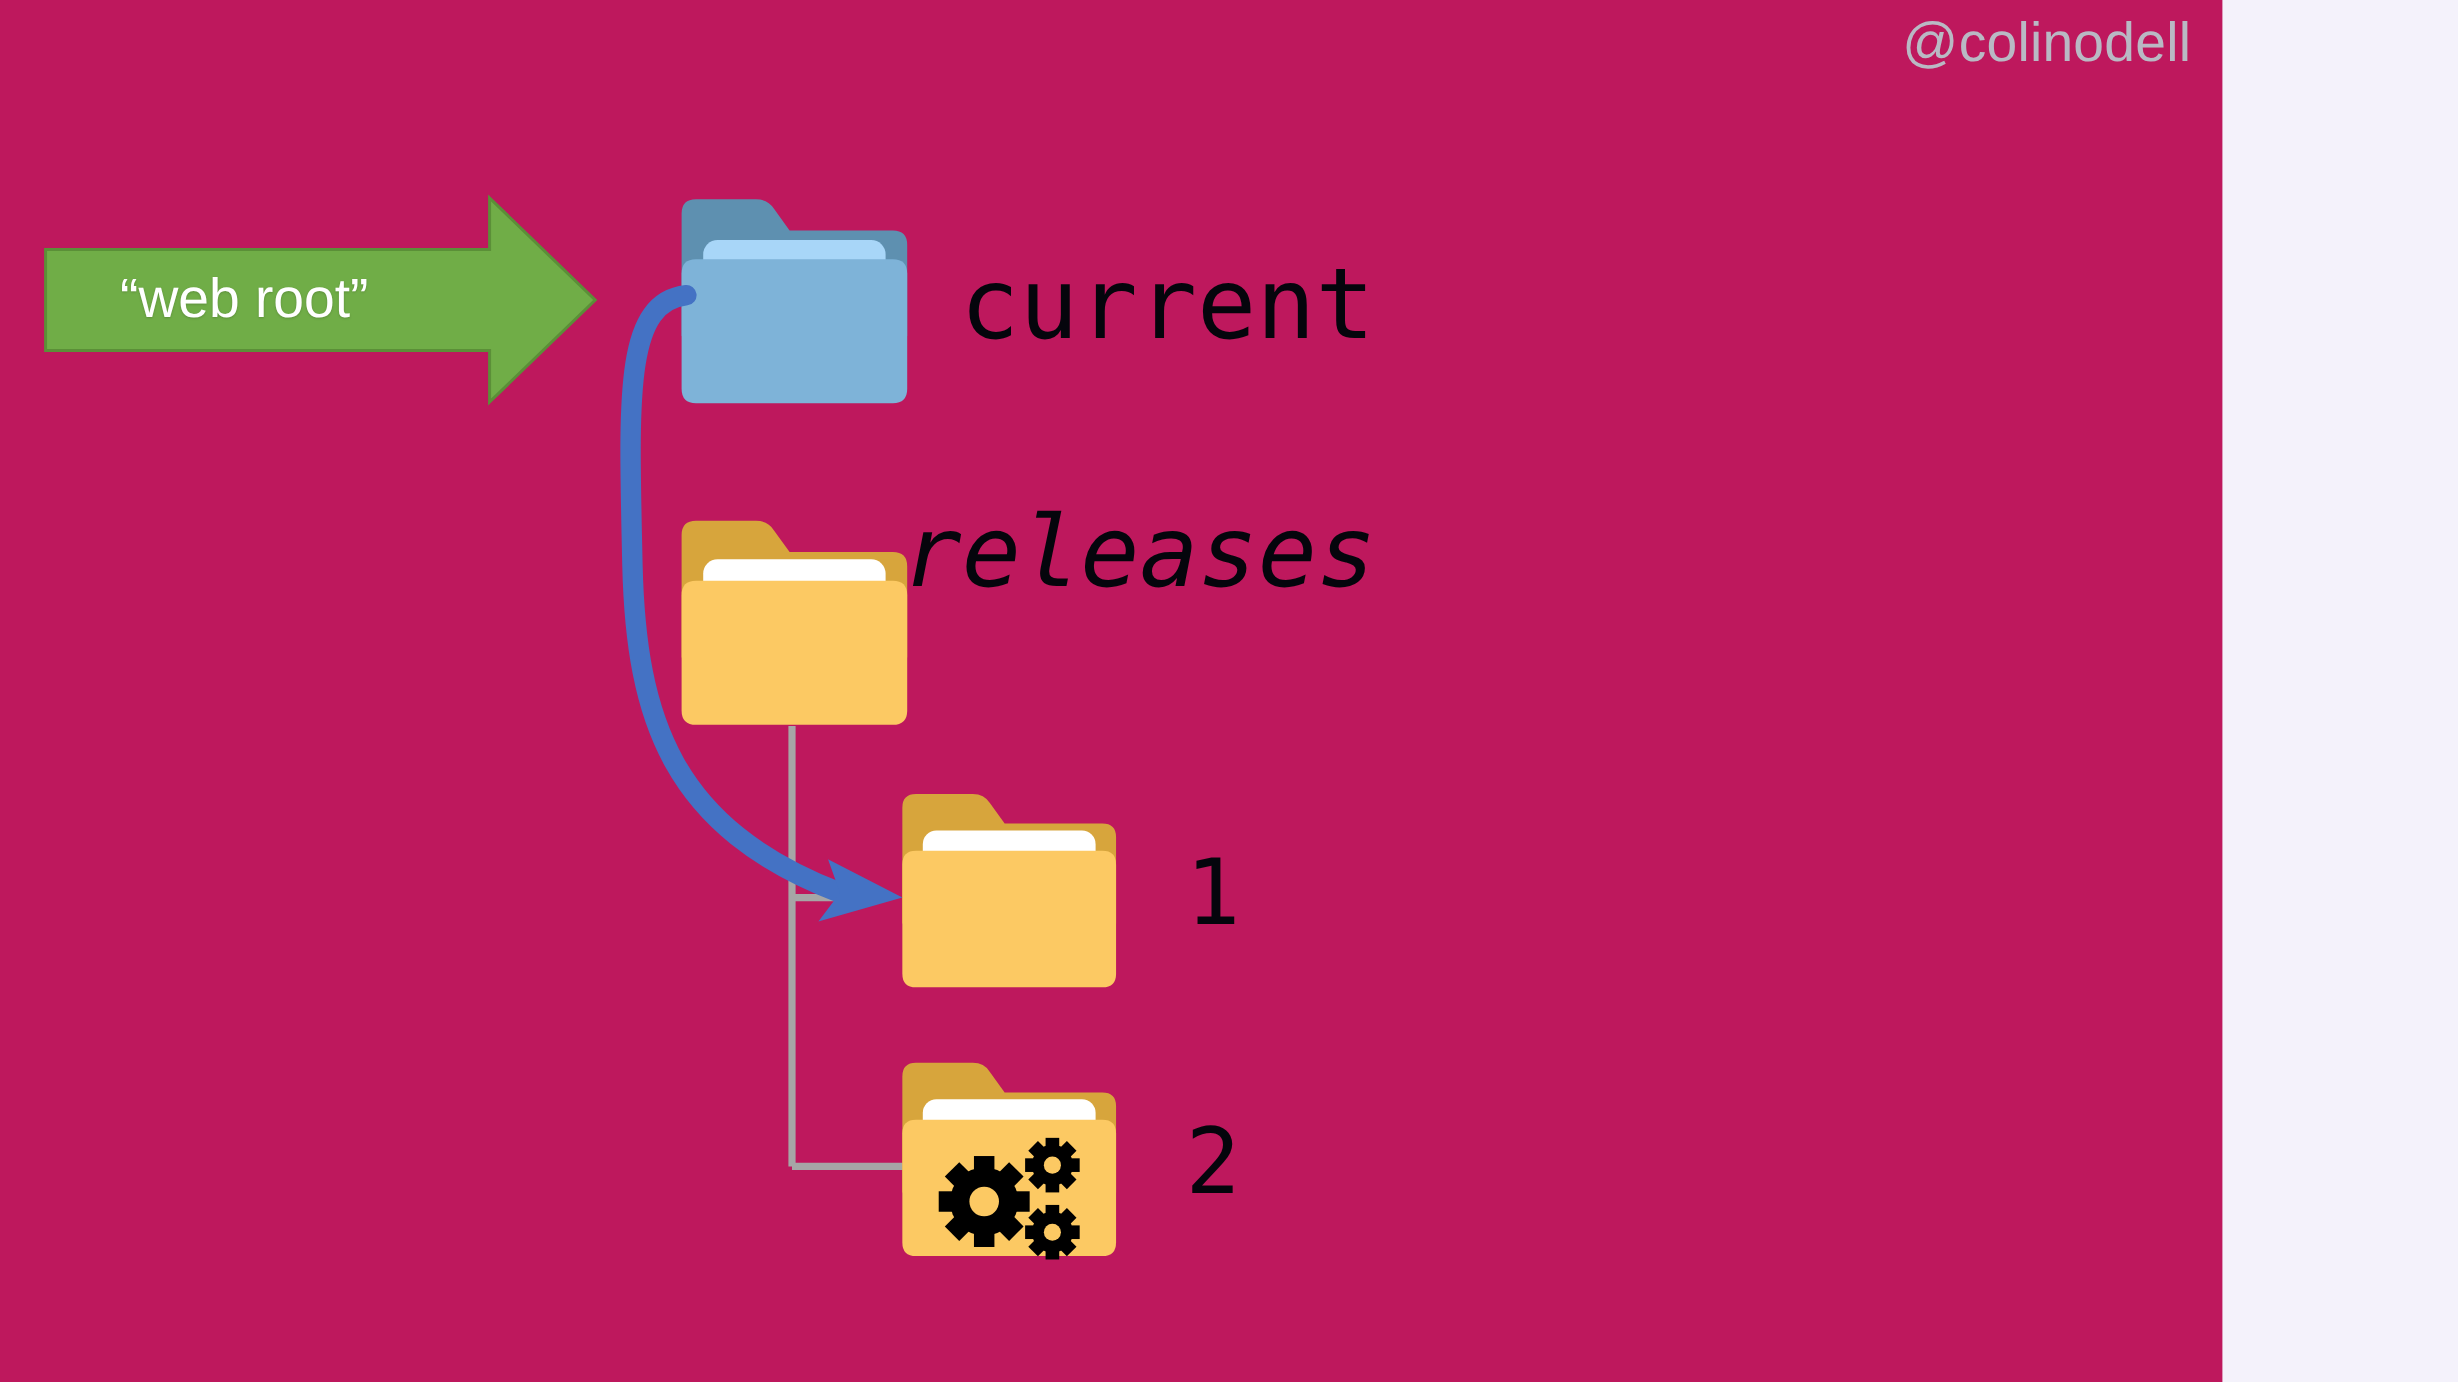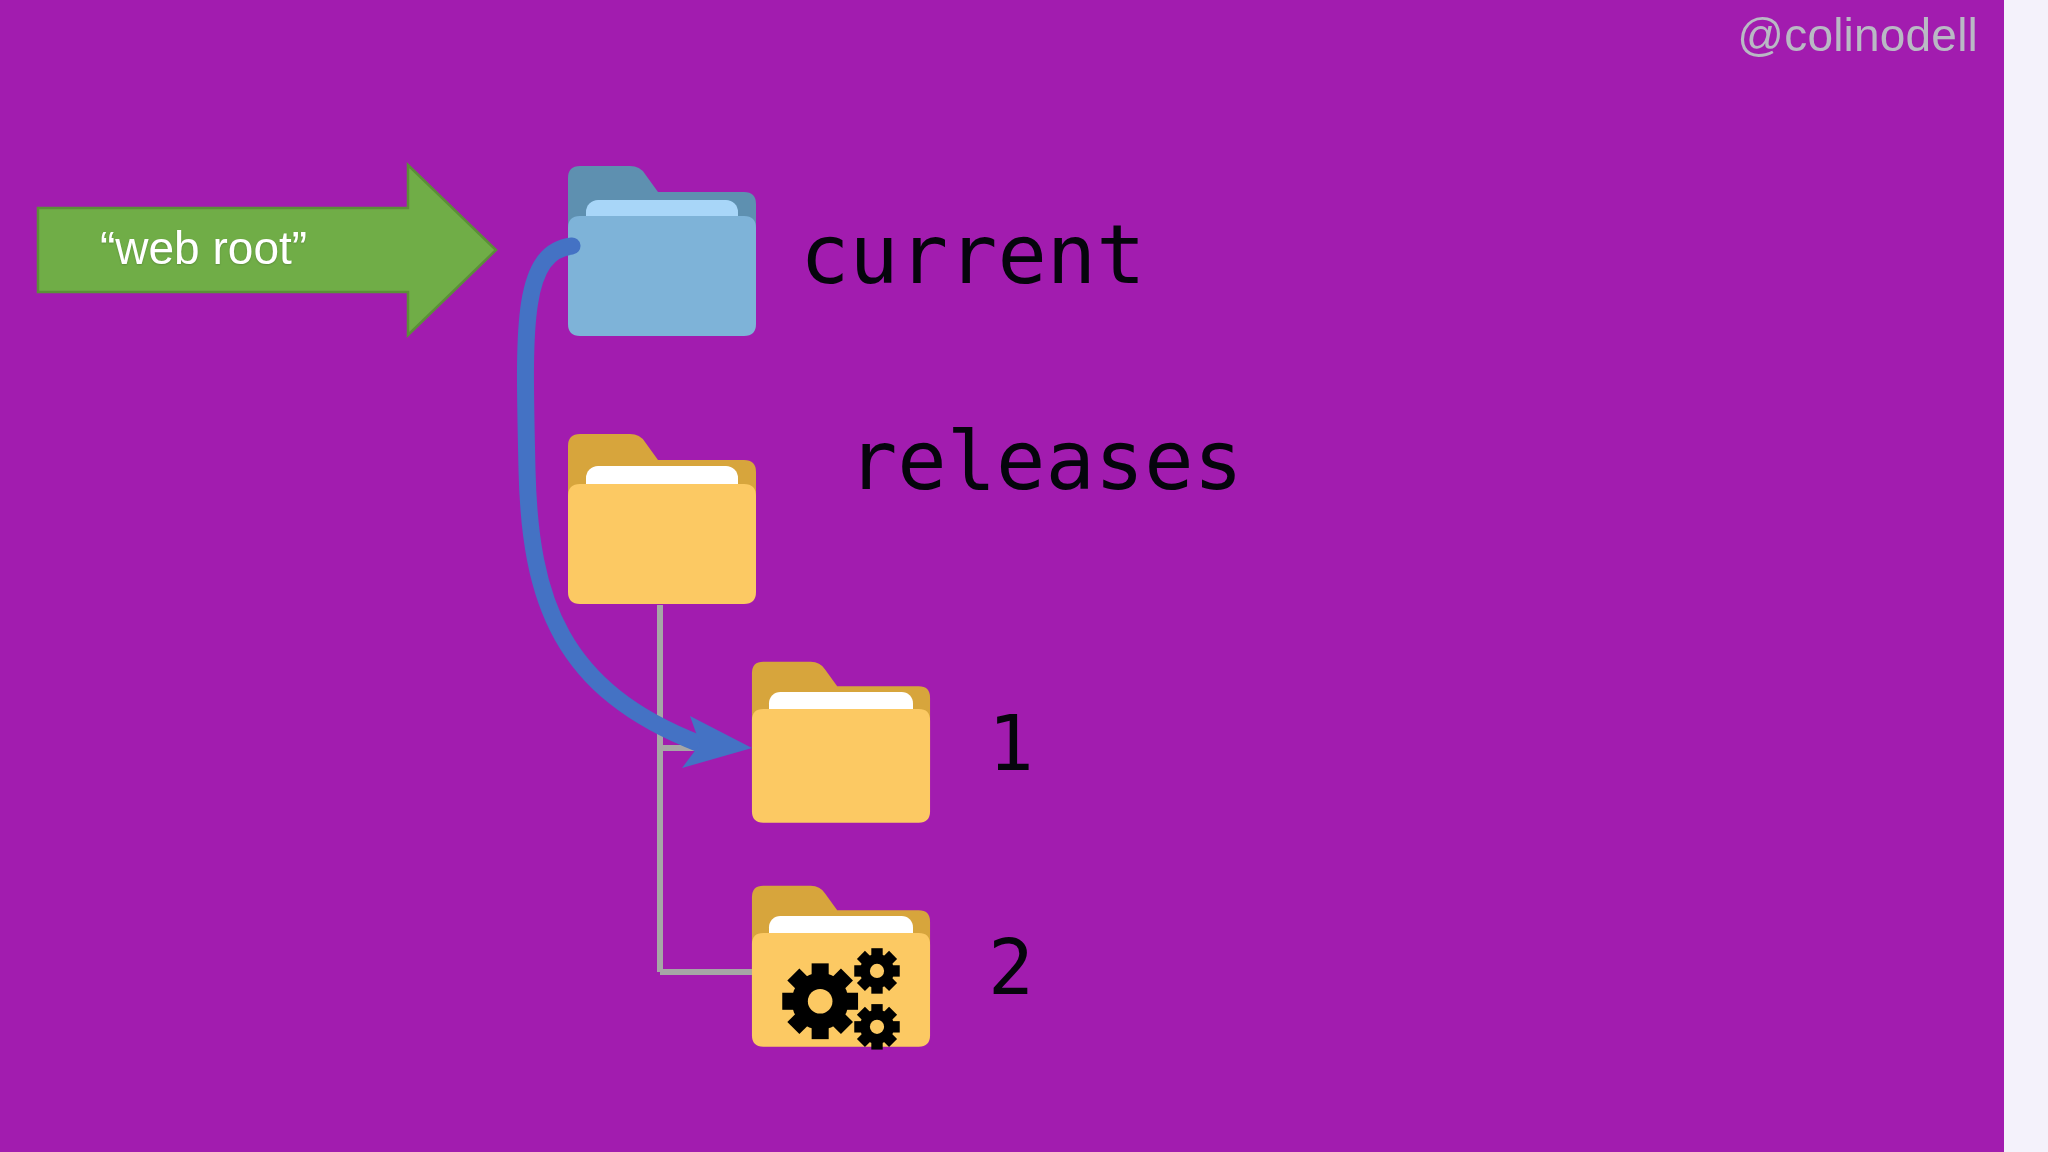--- a/index.html
+++ b/index.html
@@ -6,23 +6,23 @@
   html, body {
     margin: 0;
     padding: 0;
     background: #f4f2fb;
   }
   body {
     font-family: "DejaVu Sans", sans-serif;
   }
   #stage {
     position: relative;
-    width: 2004px;
+    width: 1852px;
     height: 1152px;
-    background: #a21caf;
+    background: #be185d;
     overflow: hidden;
   }
 
   
   .watermark {
     position: absolute;
     top: 8px;
     right: 26px;
     font-family: "Liberation Sans", sans-serif;
     font-size: 46px;
@@ -110,21 +110,21 @@
   </div>
   <div class="node-label" style="left:800px; top:214px;text-align:right;">current</div>
 
   <div class="folder" style="left:562px; top:428px;">
     <svg width="200" height="190" viewBox="0 0 200 190">
       <path d="M 6 18 Q 6 6 18 6 L 68 6 Q 78 6 83 14 L 96 32 L 182 32 Q 194 32 194 44 L 194 120 L 6 120 Z" fill="#d7a53c"></path>
       <rect x="24" y="38" width="152" height="62" rx="12" ry="12" fill="#ffffff"></rect>
       <path d="M 6 68 Q 6 56 18 56 L 182 56 Q 194 56 194 68 L 194 164 Q 194 176 182 176 L 18 176 Q 6 176 6 164 Z" fill="#fcc963"></path>
     </svg>
   </div>
-  <div class="node-label" style="left:848px; top:420px;">releases</div>
+  <div class="node-label" style="left:752px; top:420px;font-style:italic;">releases</div>
 
   <div class="folder" style="left:746px; top:656px;">
     <svg width="190" height="180" viewBox="0 0 200 190">
       <path d="M 6 18 Q 6 6 18 6 L 68 6 Q 78 6 83 14 L 96 32 L 182 32 Q 194 32 194 44 L 194 120 L 6 120 Z" fill="#d7a53c"></path>
       <rect x="24" y="38" width="152" height="62" rx="12" ry="12" fill="#ffffff"></rect>
       <path d="M 6 68 Q 6 56 18 56 L 182 56 Q 194 56 194 68 L 194 164 Q 194 176 182 176 L 18 176 Q 6 176 6 164 Z" fill="#fcc963"></path>
     </svg>
   </div>
   <div class="node-label small" style="left:988px; top:706px;">1</div>
 

